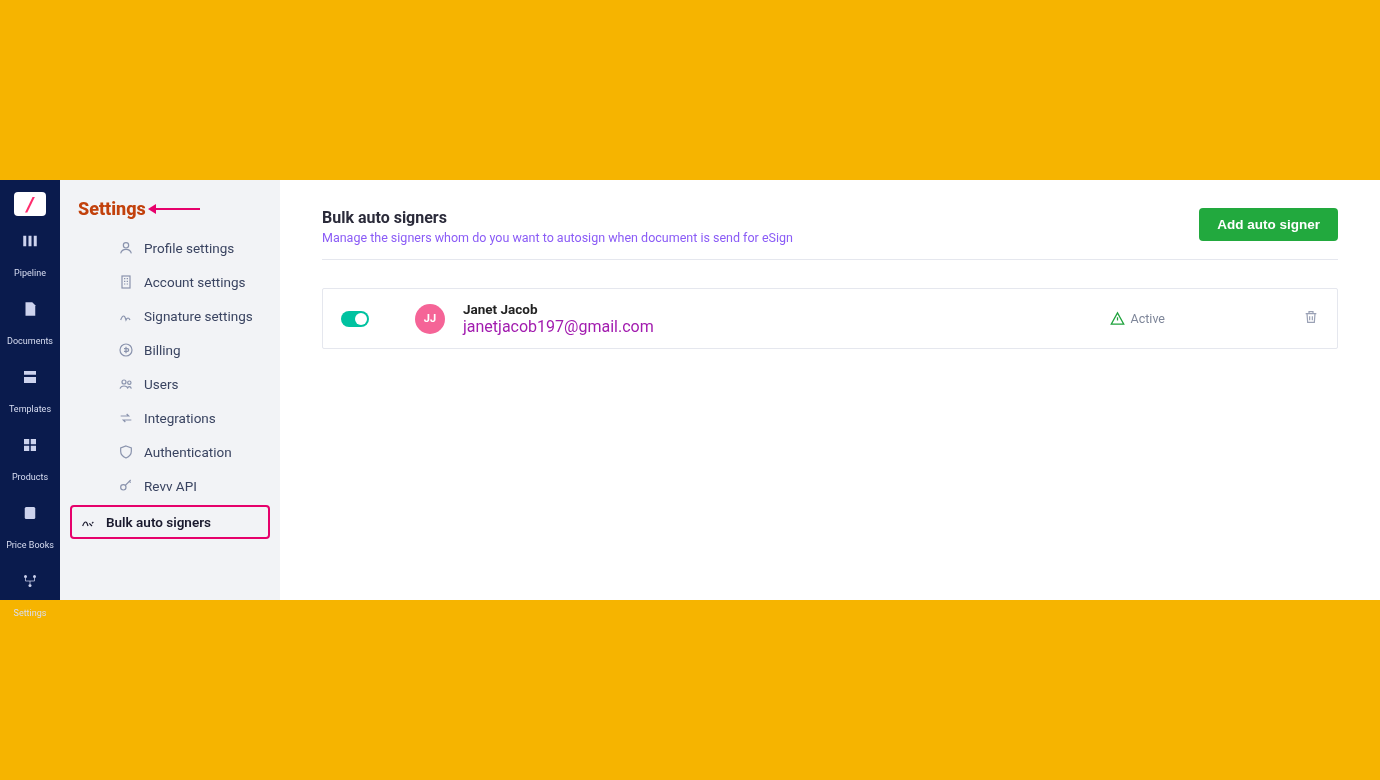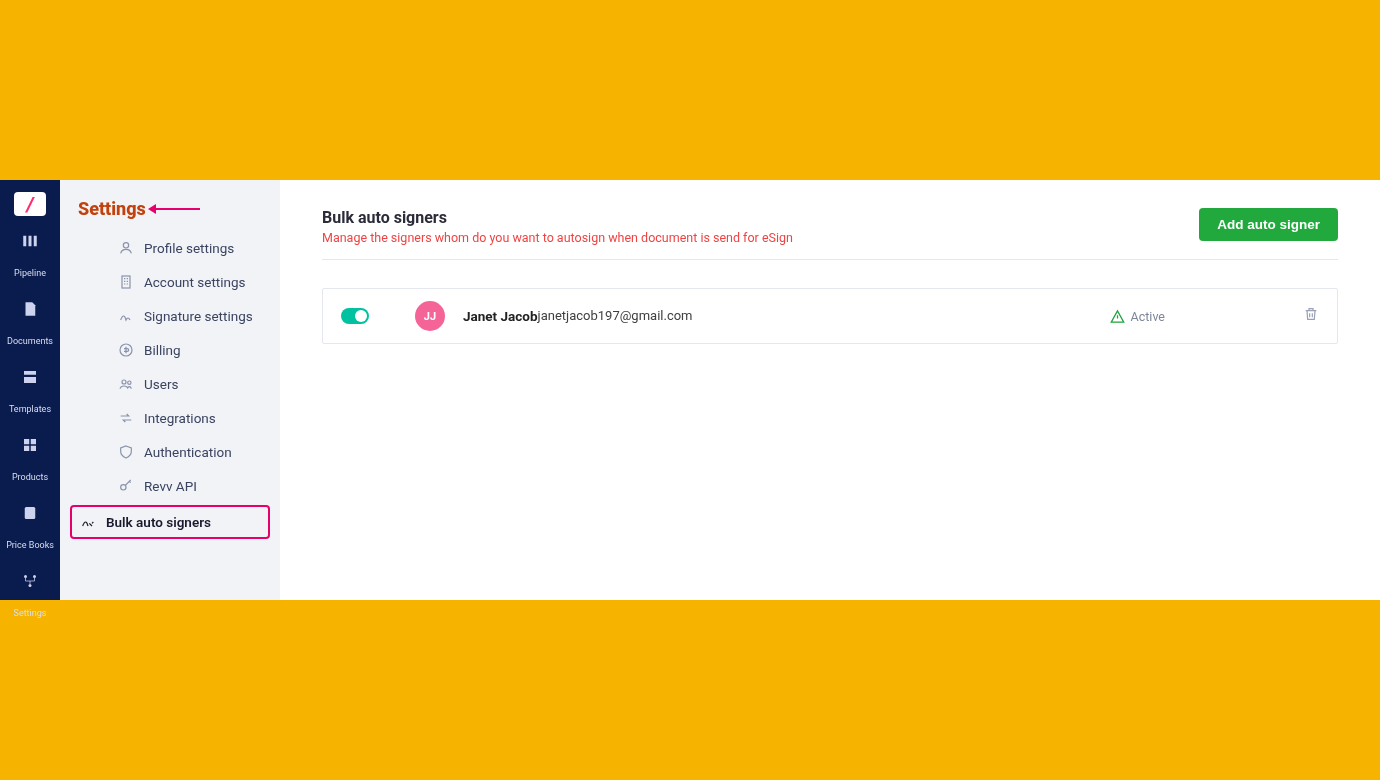--- a/index.html
+++ b/index.html
@@ -18,29 +18,29 @@
   .arrow-annot::before { content:""; position:absolute; left:-8px; top:-4px; border-right:8px solid #e6006b; border-top:5px solid transparent; border-bottom:5px solid transparent; }
   .side-list { list-style:none; }
   .side-item { display:flex; align-items:center; gap:10px; padding: 9px 18px; font-size:13.5px; color:#3a4461; cursor:pointer;margin-left:40px; }
   .side-item .sicon { width:16px; height:16px; display:flex; align-items:center; justify-content:center; color:#8a93ad; }
   .side-item .sicon svg { stroke:#8a93ad; fill:none; stroke-width:1.8; }
   .side-item.highlighted { border:2px solid #e6006b; border-radius:4px; margin: 2px 10px; padding: 7px 8px; font-weight:600; color:#1a1a2e; background:#f2f3f6; }
   
   .main { flex:1; background:#fff; padding: 28px 42px 0 42px;}
   .head-row { display:flex; align-items:flex-start; justify-content:space-between; border-bottom:1px solid #e5e7ee; padding-bottom:14px; }
   .head-text h2 { font-size:16px; font-weight:700; color:#2b2b3a; }
-  .head-text p { font-size:12.5px; color:#ef4444; margin-top:3px; }
+  .head-text p { font-size:12.5px; color:#8b5cf6; margin-top:3px; }
   .btn-primary { background:#22a93e; color:#fff; font-size:13.5px; font-weight:600; border:none; border-radius:4px; padding:9px 18px; cursor:pointer; }
   .card { margin-top:28px; border:1px solid #e5e7ee; border-radius:2px; padding: 12px 18px; display:flex; align-items:center; gap:18px; }
   .toggle { width:28px; height:16px; background:#00c2a0; border-radius:10px; position:relative; cursor:pointer; flex-shrink:0; }
   .toggle::after { content:""; width:12px; height:12px; background:#fff; border-radius:50%; position:absolute; right:2px; top:2px; }
   .avatar { width:30px; height:30px; border-radius:50%; background:#f56497; color:#fff; display:flex; align-items:center; justify-content:center; font-size:11px; font-weight:700; flex-shrink:0; margin-left:28px;}
-  .person { display:flex; flex-direction:row; }
+  .person { display:flex; flex-direction:column; }
   .person .name { font-size:13.5px; font-weight:700; color:#222; }
-  .person .mail { font-size:13px; color:#404040; }
+  .person .mail { font-size:16px; color:#a21caf; }
   .spacer { flex:1; }
   .status { display:flex; align-items:center; gap:6px; color:#7e8699; font-size:12.5px; }
   .status svg { stroke:#1fa33d; fill:none; stroke-width:2; }
   .trash { color:#9aa1b5; cursor:pointer; margin-left:120px; }
   .trash svg { stroke:#9aa1b5; fill:none; stroke-width:1.8; }
 </style>
 </head>
 <body>
 
 <div class="app-frame">

